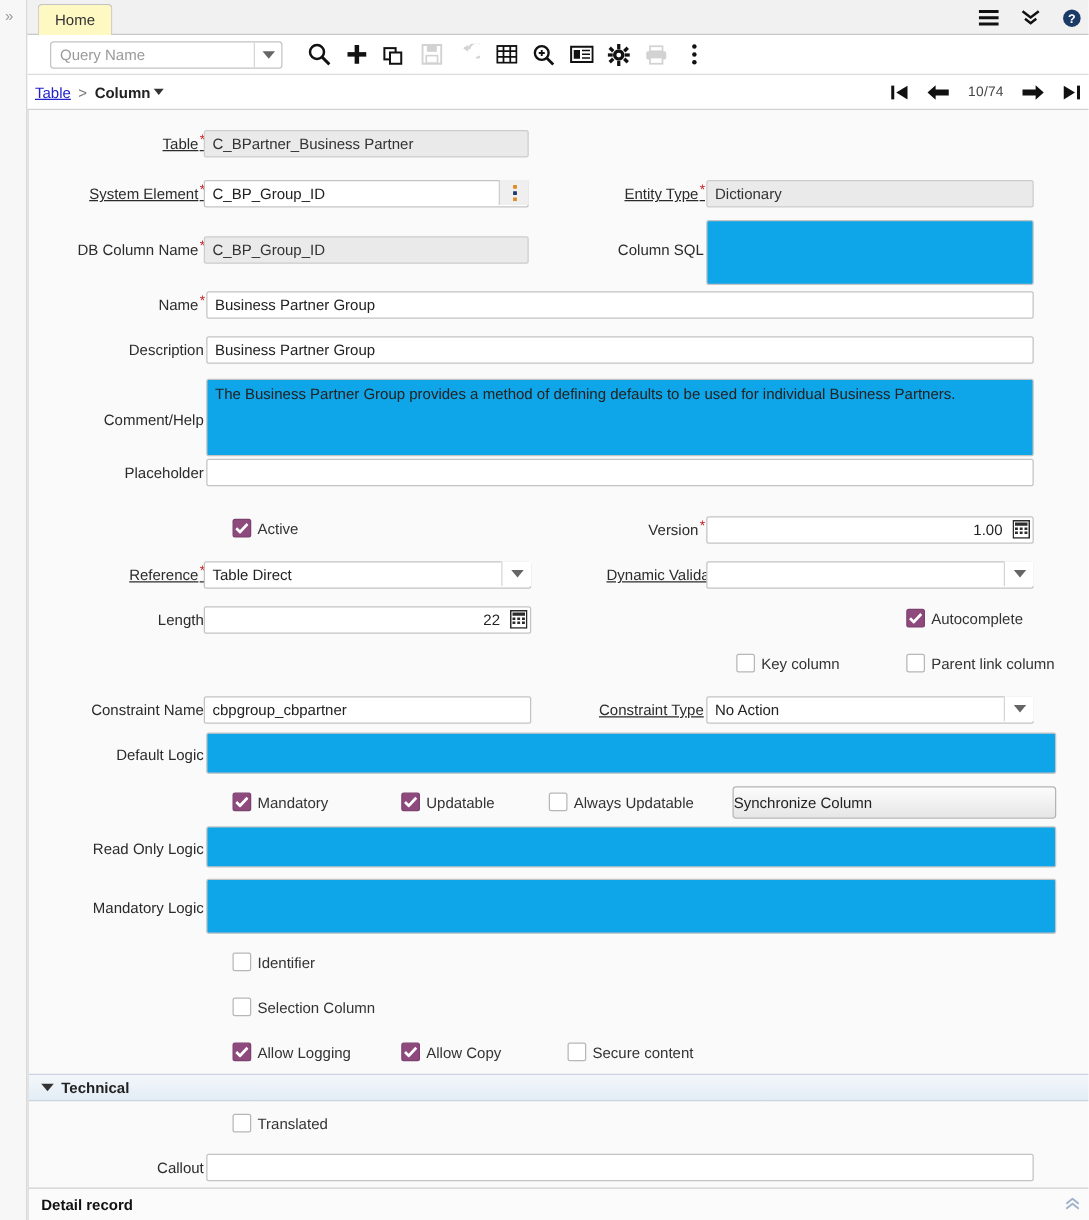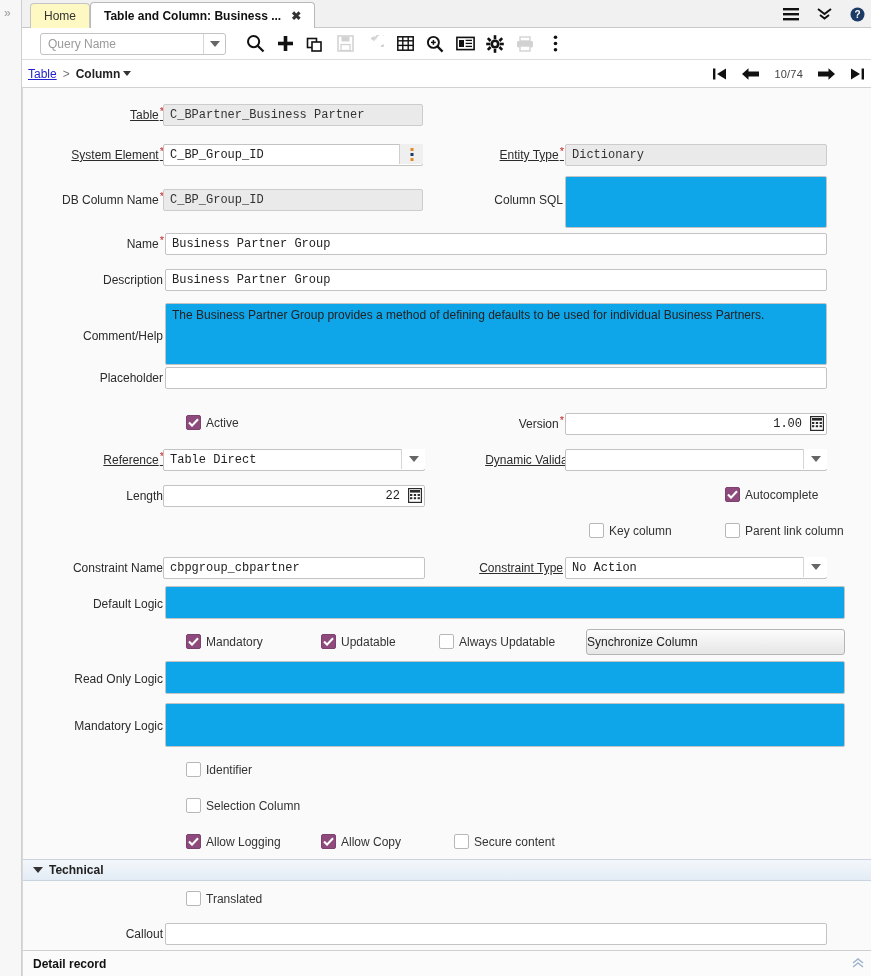--- a/index.html
+++ b/index.html
@@ -145,21 +145,21 @@
     content: "*"; color: #cc2222; font-size: 11px;
     position: relative; top: -4px; left: 1px;
   }
 
   .inp {
     position: absolute; height: 22px;
     border: 1px solid #c3c3c3; border-radius: 2px;
     background: #ffffff;
     font-size: 12px; color: #222;
     padding: 0 6px; line-height: 20px;
-    font-family: Liberation Mono, monospace;
+    font-family: Liberation Sans, sans-serif;
     white-space: nowrap; overflow: hidden;
   }
   .inp.ro { background: #eaeaea; color: #333; border-color: #cccccc; }
   .inp.num { text-align: right; padding-right: 6px; }
 
   .ta {
     position: absolute;
     border: 1px solid #c3c3c3; border-radius: 2px;
     background: #0ea5e9; font-size: 12px; color: #222;
     padding: 4px 6px; line-height: 15px;
@@ -247,24 +247,20 @@
 
 <div id="app">
 
   <div class="left-rail">
     <div class="rail-expand">»</div>
   </div>
 
   <div class="tabbar">
     <div class="tab home">
       <span>Home</span>
-    </div>
-    <div class="tab active">
-      <span>Table and Column: Business ...</span>
-      <span class="tab-close">✖</span>
     </div>
 
     <div class="header-icons">
       <span class="hdr-ico">
         <svg width="16" height="13" viewBox="0 0 16 13">
           <rect x="0" y="0" width="16" height="2.4" fill="#111"></rect>
           <rect x="0" y="5" width="16" height="2.4" fill="#111"></rect>
           <rect x="0" y="10" width="16" height="2.4" fill="#111"></rect>
         </svg>
       </span>

